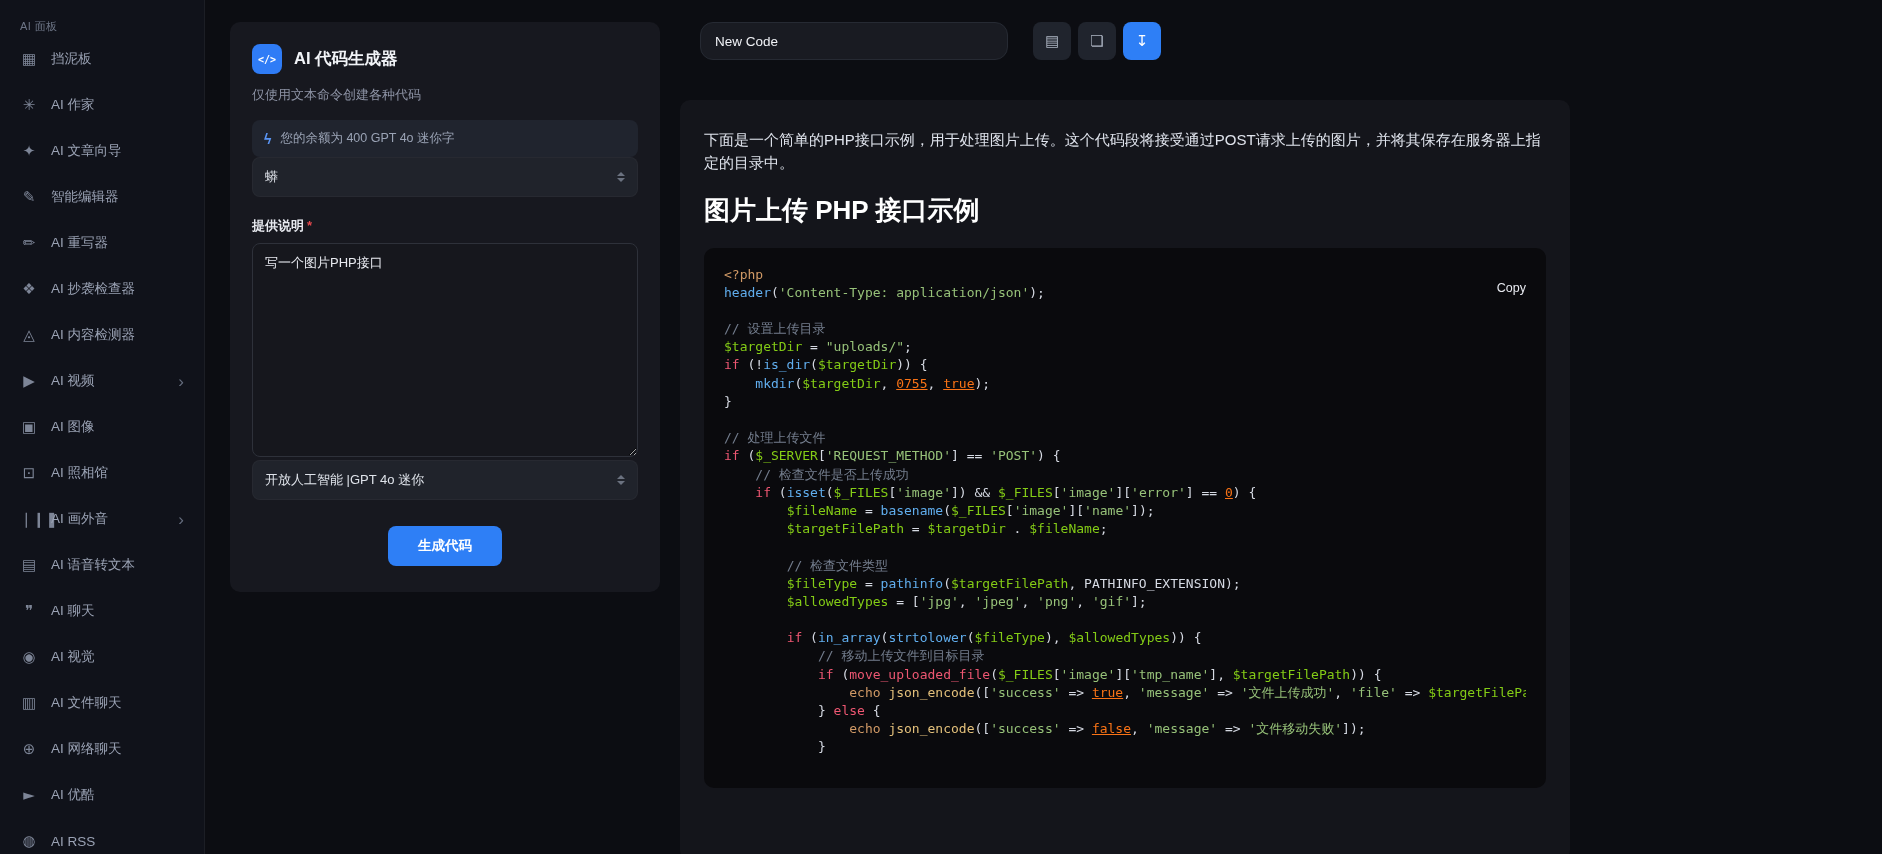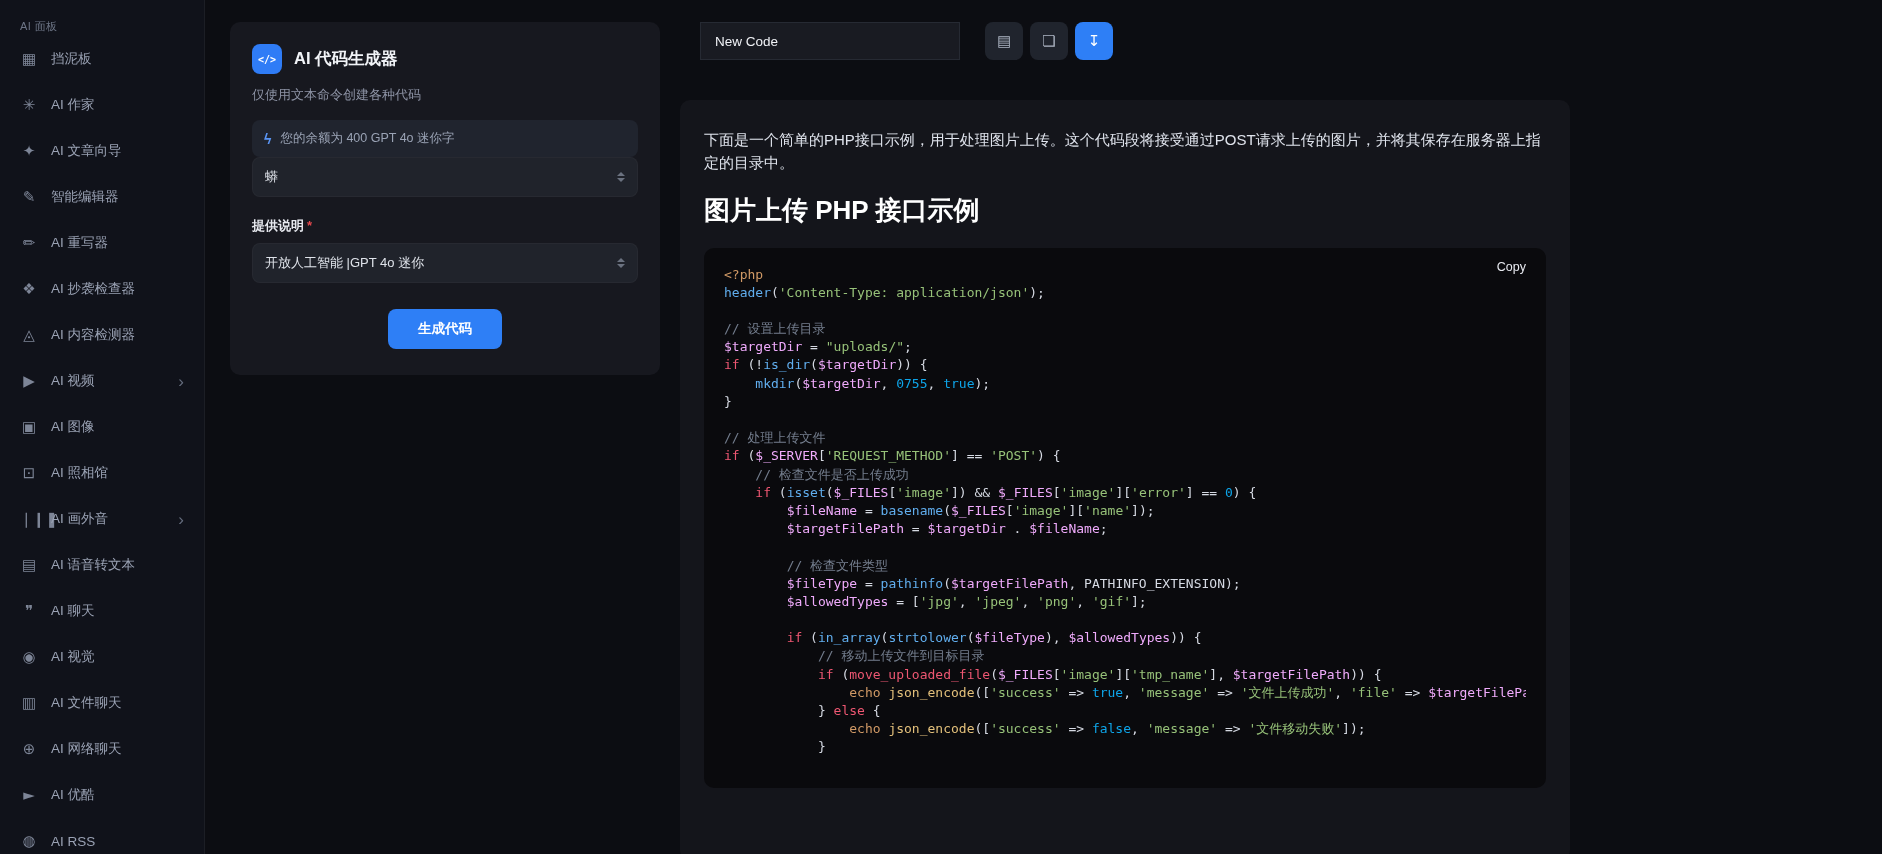--- a/index.html
+++ b/index.html
@@ -83,22 +83,22 @@
     display: block; margin: 26px auto 4px; border: none; cursor: pointer;
     background: #2e7ff6; color: #fff; font-size: 13.5px; font-weight: bold;
     padding: 11px 30px; border-radius: 8px;
     font-family: "Liberation Sans", "DejaVu Sans", sans-serif;
   }
 
   
   .right-col { width: 890px; flex: 0 0 890px; display: flex; flex-direction: column; height: 100%; }
   .doc-bar { display: flex; align-items: center; gap: 25px; margin: 0 0 40px 20px; }
   .doc-title-input {
-    width: 260px; height: 38px; background: #191b22;
-    border: 1px solid #262a33; border-radius: 0; outline: none;
+    width: 308px; height: 38px; background: #191b22;
+    border: 1px solid #262a33; border-radius: 13px; outline: none;
     color: #f0f2f6; font-size: 13.5px; padding: 0 14px;
     font-family: "Liberation Sans", "DejaVu Sans", sans-serif;
   }
   .doc-actions { display: flex; gap: 7px; }
   .icon-btn {
     width: 38px; height: 38px; border-radius: 8px; border: none; cursor: pointer;
     background: #20242d; color: #aeb6c4; font-size: 15px;
     display: flex; align-items: center; justify-content: center;
   }
   .icon-btn.primary { background: #2e7ff6; color: #fff; }
@@ -107,38 +107,38 @@
     background: #14151b; border-radius: 10px;
     padding: 28px 24px; flex: 1; min-height: 760px; overflow: hidden;
   }
   .output-intro { font-size: 15px; color: #dfe3ec; line-height: 1.55; }
   .output-heading { font-size: 26px; font-weight: bold; color: #ffffff; margin: 18px 0 20px; }
   .code-block {
     position: relative; background: #0a0a0d; border-radius: 10px;
     padding: 18px 20px 24px; min-height: 540px;
   }
   .copy-btn {
-    position: absolute; top: 12px; right: 20px;
+    position: absolute; top: 33px; right: 20px;
     color: #e8eaf0; font-size: 12.5px; cursor: pointer; background: none; border: none;
     font-family: "Liberation Sans", "DejaVu Sans", sans-serif;
   }
   .code-pre {
     font-family: "DejaVu Sans Mono", "Liberation Mono", monospace;
     font-size: 13px; line-height: 1.4; white-space: pre; color: #d6dae3;
     overflow: hidden;
   }
   .tok-p    { color: #d6dae3; }
   .tok-cm   { color: #747e8e; }
   .tok-kw   { color: #ee5772; }
   .tok-kw2  { color: #d19a66; }
   .tok-fn   { color: #61aeee; }
   .tok-fn2  { color: #e3c07b; }
   .tok-str  { color: #97c279; }
-  .tok-num  { color: #0ea5e9; }
-  .tok-var  { color: #f0abfc; }
+  .tok-num  { color: #f97316; text-decoration: underline; }
+  .tok-var  { color: #84cc16; }
   .tok-meta { color: #d19a66; }
 </style>
 </head>
 <body>
 
 <div class="app">
 
   <aside class="sidebar">
     <div class="side-section-label">AI 面板</div>
     <nav id="sidebar-nav">
@@ -237,20 +237,21 @@
         <span>蟒</span>
         <span class="select-caret">
             <i class="up"></i>
             <i class="down"></i>
           </span>
       </div>
 
       <div class="field-label">
         <span>提供说明</span><span class="req">*</span>
       </div>
+      <textarea class="prompt-textarea" style="">写一个图片PHP接口</textarea>
 
       <div class="select-box">
         <span>开放人工智能 |GPT 4o 迷你</span>
         <span class="select-caret">
             <i class="up"></i>
             <i class="down"></i>
           </span>
       </div>
 
       <button class="generate-btn">生成代码</button>

